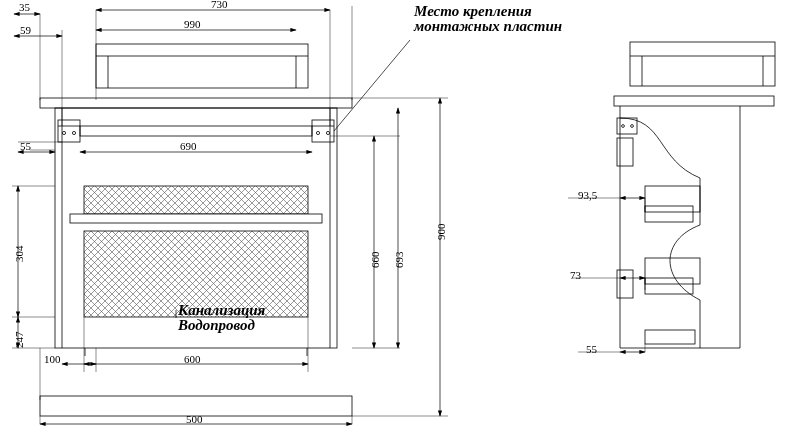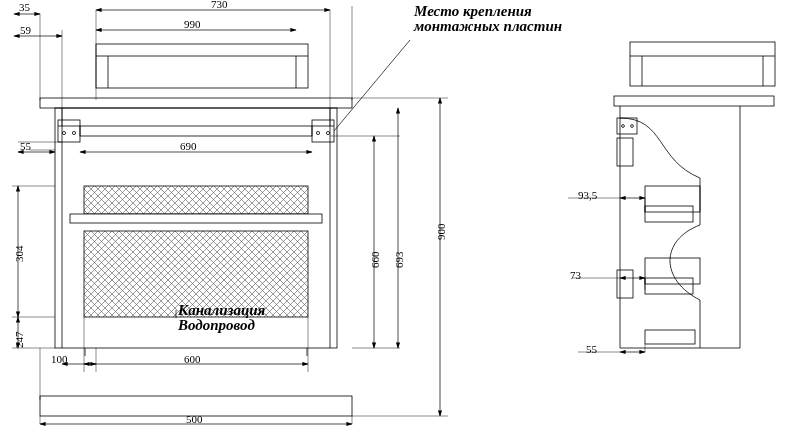--- a/index.html
+++ b/index.html
@@ -149,21 +149,21 @@
 </svg>
 
 <div class="lbl" style="left:19px;top:2px;">35</div>
 <div class="lbl" style="left:211px;top:-1px;">730</div>
 <div class="lbl" style="left:184px;top:19px;">990</div>
 <div class="lbl" style="left:20px;top:25px;">59</div>
 <div class="lbl" style="left:180px;top:141px;">690</div>
 <div class="lbl" style="left:20px;top:141px;">55</div>
 <div class="lbl rot" style="left:14px;top:262px;">304</div>
 <div class="lbl rot" style="left:14px;top:348px;">247</div>
-<div class="lbl" style="left:51px;top:354px;text-align:right;">100</div>
+<div class="lbl" style="left:44px;top:354px;text-align:right;">100</div>
 <div class="lbl" style="left:184px;top:354px;">600</div>
 <div class="lbl rot" style="left:370px;top:268px;">660</div>
 <div class="lbl rot" style="left:394px;top:268px;">693</div>
 <div class="lbl rot" style="left:436px;top:240px;">900</div>
 <div class="lbl" style="left:186px;top:414px;">500</div>
 
 <div class="lbl" style="left:578px;top:190px;">93,5</div>
 <div class="lbl" style="left:570px;top:270px;">73</div>
 <div class="lbl" style="left:586px;top:344px;">55</div>
 

